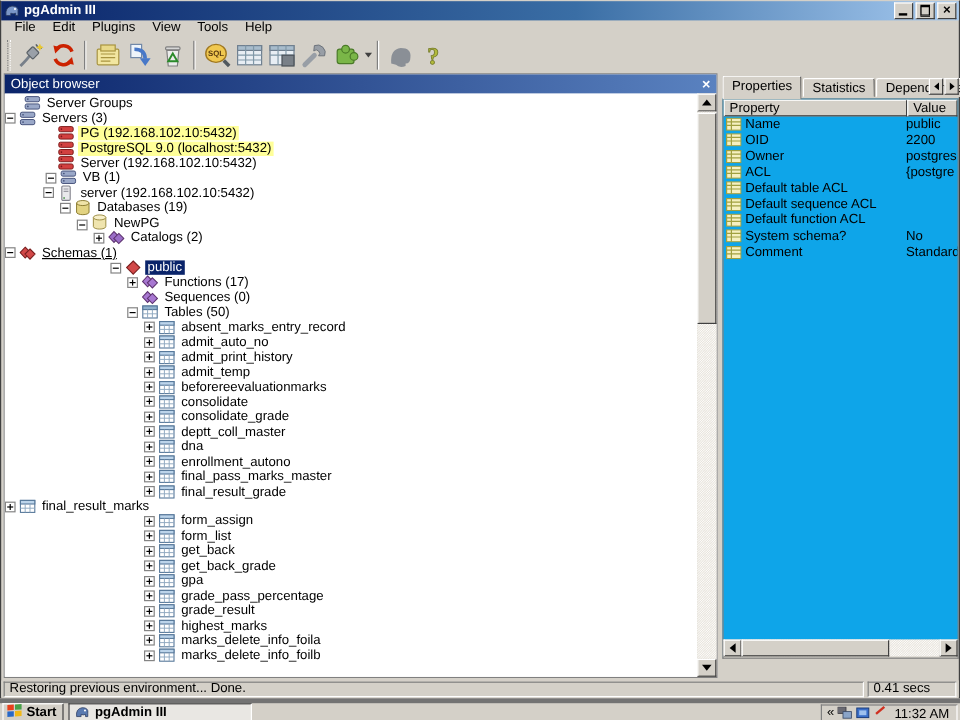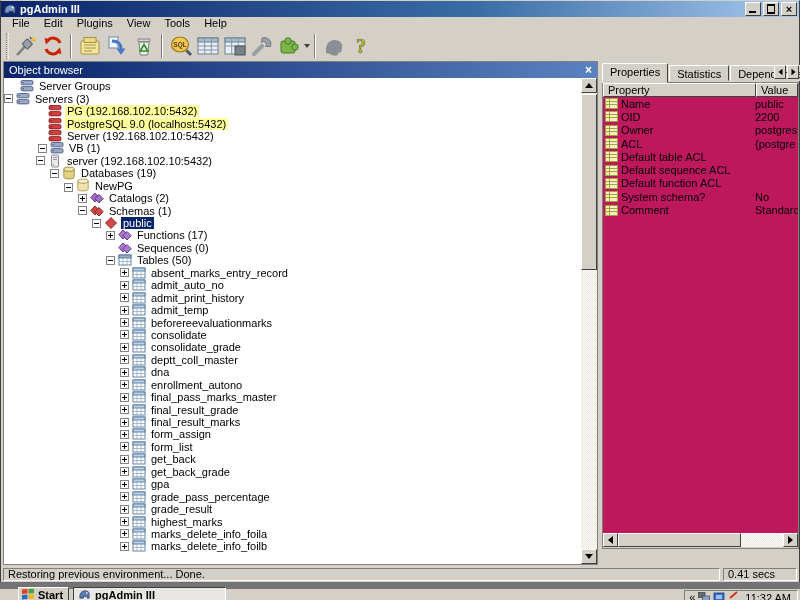--- a/index.html
+++ b/index.html
@@ -72,21 +72,21 @@
 
   .right-panel { position:absolute; left:601px; top:0; width:197px; height:504px; }
   .tabs { position:absolute; left:0; top:2px; height:18px; display:flex; }
   .tab { height:18px; padding:2px 7px 0; background:#d4d0c8; border:1px solid; border-color:#fff #404040 #d4d0c8 #fff; border-radius:2px 2px 0 0; margin-right:1px; white-space:nowrap; }
   .tab.active { height:20px; z-index:2; position:relative; font-weight:normal; border-bottom-color:#d4d0c8; }
   .tab:not(.active) { margin-top:2px; height:16px; }
   .tab-scroll { position:absolute; right:0; top:4px; display:flex; }
   .tab-scroll .sbx { width:12px; height:14px; background:#d4d0c8; border:1px solid; border-color:#fff #404040 #404040 #fff; display:flex; align-items:center; justify-content:center; margin-left:1px; }
   .tab-scroll .arr-lf,.tab-scroll .arr-rt { transform:scale(.8); }
 
-  .listview { position:absolute; left:0; top:21px; width:197px; height:466px; background:#be185d; border:1px solid #808080; overflow:hidden; }
+  .listview { position:absolute; left:0; top:21px; width:197px; height:466px; background:#0ea5e9; border:1px solid #808080; overflow:hidden; }
   .lv-header { display:flex; height:14px; }
   .lv-h { background:#d4d0c8; border:1px solid; border-color:#fff #404040 #404040 #fff; padding:0 4px; line-height:12px; font-size:11px; }
   .lv-h.c1 { width:153px; } .lv-h.c2 { flex:1; }
   .prow { height:13.3px; display:flex; align-items:center; }
   .prow .picon { width:13px; height:11px; min-width:13px; margin:0 3px 0 2px; }
   .prow .pname { width:134px; min-width:134px; overflow:hidden; white-space:nowrap; }
   .prow .pval { flex:1; overflow:hidden; white-space:nowrap; }
 
   .hscroll { position:absolute; left:0; bottom:16px; width:197px; height:16px; background:#d4d0c8; border:1px solid #808080; border-top:none; }
   .hs-btn { position:absolute; top:0; width:15px; height:14px; background:#d4d0c8; border:1px solid; border-color:#fff #404040 #404040 #fff; display:flex; align-items:center; justify-content:center; }
@@ -97,21 +97,21 @@
     background-size:2px 2px; background-position:0 0,1px 1px; }
   .hs-thumb { position:absolute; left:0; top:0; width:63%; height:14px; background:#d4d0c8; border:1px solid; border-color:#fff #404040 #404040 #fff; }
 
   
   .statusbar { position:absolute; left:0; top:566px; width:100%; height:15px; background:#d4d0c8; display:flex; gap:3px; padding:1px 2px; }
   .status-cell { border:1px solid; border-color:#808080 #fff #fff #808080; padding:0 4px; line-height:11px; height:13px; }
   .status-left { width:717px; }
   .status-right { width:74px; }
 
   
-  .taskbar { position:absolute; left:0; top:582px; width:100%; height:18px; background:#d4d0c8; border-top:7px solid #737373; display:flex; align-items:center; padding:0 18px; }
+  .taskbar { position:absolute; left:0; top:582px; width:100%; height:18px; background:#d4d0c8; border-top:4px solid #737373; display:flex; padding:0 2px; }
   .start-btn { height:15px; display:flex; align-items:center; gap:3px; padding:0 5px 0 3px;
     background:#d4d0c8; border:1px solid; border-color:#fff #404040 #404040 #fff; font-weight:bold; font-size:11px; }
   .task-btn { height:15px; width:153px; margin-left:4px; display:flex; align-items:center; gap:4px; padding:0 4px;
     background:#e9e7e3; border:1px solid; border-color:#404040 #fff #fff #404040; font-weight:bold; font-size:11px; }
   .tray { position:absolute; right:2px; top:1px; height:15px; display:flex; align-items:center; gap:3px;
     border:1px solid; border-color:#808080 #fff #fff #808080; padding:0 6px 0 4px; }
   .chev { font-size:11px; line-height:11px; }
   .tray-ico { width:12px; height:11px; position:relative; }
   .clock { margin-left:2px; }
   .warn-tri { width:0; height:0; border-left:6px solid transparent; border-right:6px solid transparent; border-bottom:10px solid #f0c020; position:relative; }
@@ -389,21 +389,21 @@
             <div class="trow" style="padding-left: 74px;">
               <span class="expander plus"></span>
               <span class="ticon">
                 <svg width="14" height="14" viewBox="0 0 14 14">
                   <polygon points="5,2 9.5,6.5 5,11 0.8,6.5" fill="#9b6ec8" stroke="#5e3370" stroke-width="0.9"></polygon>
                   <polygon points="9,3.5 13.2,7.7 9,12 4.8,7.7" fill="#9b6ec8" stroke="#5e3370" stroke-width="0.9"></polygon>
                 </svg>
               </span>
               <span class="tlabel">Catalogs (2)</span>
             </div>
-            <div class="trow" style="padding-left: 74px;">
+            <div class="trow" style=" text-decoration: underline;">
               <span class="expander"></span>
               <span class="ticon">
                 <svg width="14" height="14" viewBox="0 0 14 14">
                   <polygon points="5,2 9.5,6.5 5,11 0.8,6.5" fill="#d24848" stroke="#7a1f1f" stroke-width="0.9"></polygon>
                   <polygon points="9,3.5 13.2,7.7 9,12 4.8,7.7" fill="#d24848" stroke="#7a1f1f" stroke-width="0.9"></polygon>
                 </svg>
               </span>
               <span class="tlabel">Schemas (1)</span>
             </div>
             <div class="trow" style="padding-left: 88px;">
@@ -597,21 +597,21 @@
                 <svg width="14" height="14" viewBox="0 0 14 14">
                   <rect x="1" y="2" width="12" height="10" fill="#fff" stroke="#557799" stroke-width="0.9"></rect>
                   <rect x="1" y="2" width="12" height="3" fill="#bcd4ea" stroke="#557799" stroke-width="0.9"></rect>
                   <line x1="5" y1="5" x2="5" y2="12" stroke="#8fa8c0" stroke-width="0.8"></line>
                   <line x1="9" y1="5" x2="9" y2="12" stroke="#8fa8c0" stroke-width="0.8"></line>
                   <line x1="1" y1="8.5" x2="13" y2="8.5" stroke="#8fa8c0" stroke-width="0.8"></line>
                 </svg>
               </span>
               <span class="tlabel">final_result_grade</span>
             </div>
-            <div class="trow" style="padding-left: 116px;">
+            <div class="trow" style="">
               <span class="expander plus"></span>
               <span class="ticon">
                 <svg width="14" height="14" viewBox="0 0 14 14">
                   <rect x="1" y="2" width="12" height="10" fill="#fff" stroke="#557799" stroke-width="0.9"></rect>
                   <rect x="1" y="2" width="12" height="3" fill="#bcd4ea" stroke="#557799" stroke-width="0.9"></rect>
                   <line x1="5" y1="5" x2="5" y2="12" stroke="#8fa8c0" stroke-width="0.8"></line>
                   <line x1="9" y1="5" x2="9" y2="12" stroke="#8fa8c0" stroke-width="0.8"></line>
                   <line x1="1" y1="8.5" x2="13" y2="8.5" stroke="#8fa8c0" stroke-width="0.8"></line>
                 </svg>
               </span>

